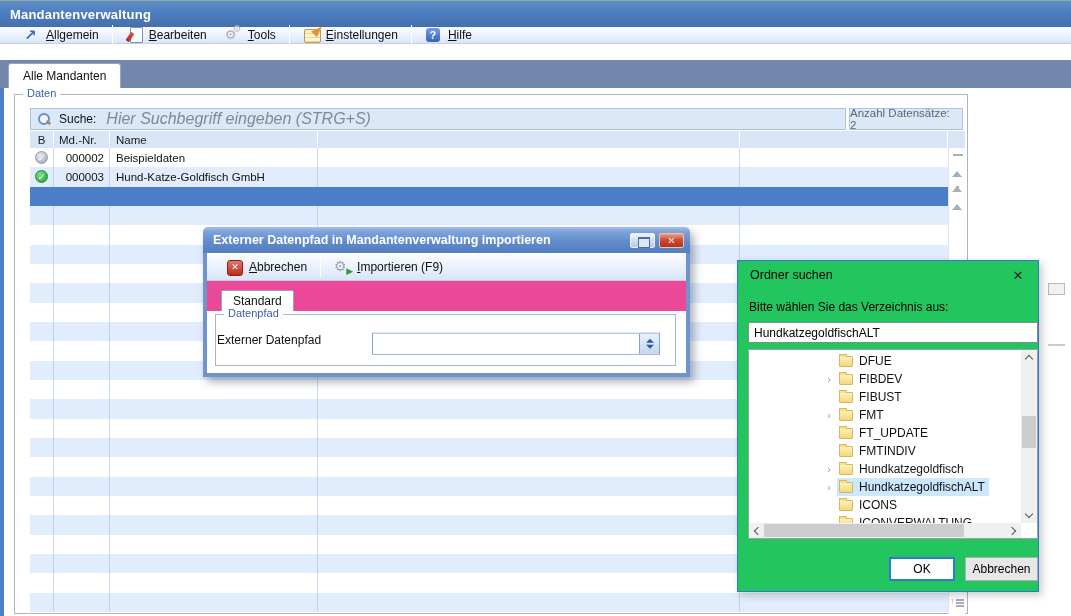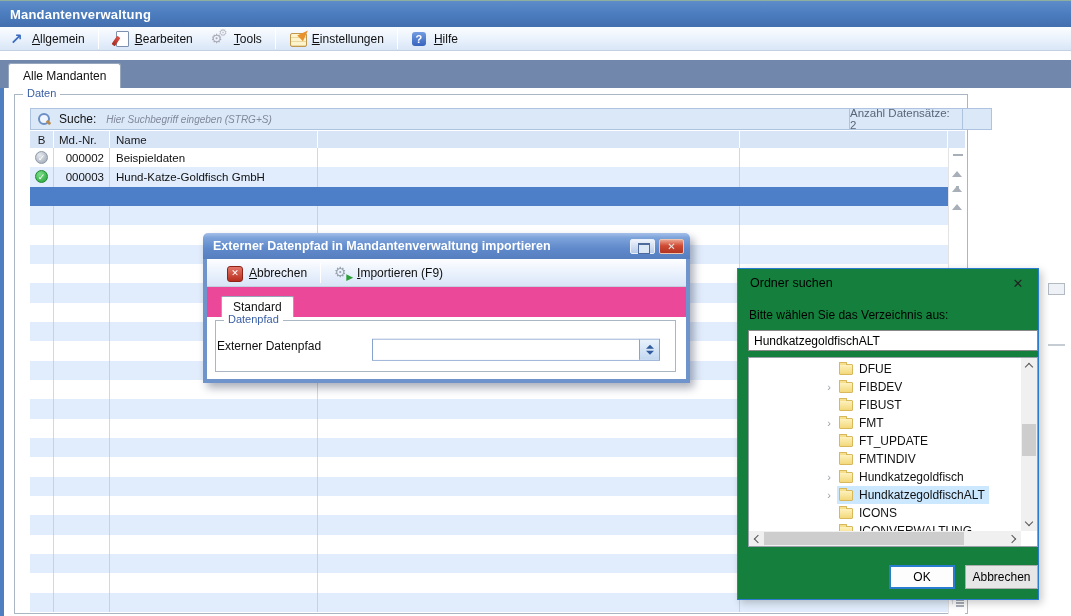--- a/index.html
+++ b/index.html
@@ -7,23 +7,23 @@
     font-family:"Liberation Sans","DejaVu Sans",sans-serif; font-size:12px; color:#111; }
   body { position:relative; background:#fff; }
   u { text-decoration:underline; }
 
   
   .titlebar { position:absolute; left:0; top:0; right:0; height:27px;
     background:linear-gradient(180deg,#5e8cc9 0%,#4a7bbd 55%,#446fae 100%);
     border-top:1px solid #8fae9c; display:flex; align-items:center; padding-left:10px; }
   .titlebar .t { color:#fff; font-weight:bold; font-size:13px; letter-spacing:.2px; }
 
-  .menubar { position:absolute; left:0; top:27px; right:0; height:24px;
+  .menubar { position:absolute; left:0; top:27px; right:0; height:17px;
     background:linear-gradient(180deg,#fbfdff 0%,#e9f1fc 55%,#d9e6f7 100%);
-    border-bottom:1px solid #c2d0e2; display:flex; align-items:center; }
+    border-bottom:1px solid #c2d0e2; display:flex; align-items:center; padding-left:14px; }
   .mi { display:flex; align-items:center; height:24px; padding:0 9px; cursor:default; border-radius:3px; }
   .mlbl { font-size:12px; color:#101010; }
   .msep { width:1px; height:20px; background:#b9c6d8; border-right:1px solid #fff; margin:0 4px; }
 
   .ticon { width:18px; height:16px; display:inline-block; position:relative; margin-right:5px; flex:none; }
   .ticon-arrow-ne::before { content:"\2197"; position:absolute; left:1px; top:-1px; color:#3a6cc0; font-weight:bold; font-size:15px; }
   .ticon-edit::before { content:""; position:absolute; left:4px; top:0; width:11px; height:14px; background:#fff; border:1px solid #7d90ad; border-radius:1px; }
   .ticon-edit::after { content:""; position:absolute; left:2px; top:5px; width:4px; height:10px; background:linear-gradient(180deg,#e0524a,#a42c20); transform:rotate(35deg); border-radius:1px; }
   .ticon-gears::before { content:"\2699"; position:absolute; left:0px; top:0px; font-size:13px; color:#a9a9b6; }
   .ticon-gears::after { content:"\2699"; position:absolute; left:8px; top:-4px; font-size:10px; color:#bcbcc8; }
@@ -45,28 +45,28 @@
   .content { position:absolute; left:0; top:88px; right:0; bottom:0; background:#fff; }
   .left-edge { position:absolute; left:0; top:0; bottom:0; width:4px; background:#4f7fc0; }
 
   
   .groupbox { position:absolute; border:1px solid #aab6c4; }
   .groupbox > .legend { position:absolute; left:8px; top:-8px; background:#fff; padding:0 4px; color:#3a5fa5; font-size:11px; }
   .gb-daten { left:14px; top:6px; width:954px; bottom:2px; }
   .gb-details { left:978px; top:6px; width:88px; bottom:2px; }
 
   
-  .searchrow { position:absolute; left:30px; top:20px; width:962px; height:22px; background:#dae8f8;
+  .searchrow { position:absolute; left:30px; top:20px; width:816px; height:22px; background:#dae8f8;
     border:1px solid #aec3e0; display:flex; align-items:center; padding:0 6px; }
   .mag { width:14px; height:14px; position:relative; margin-right:8px; flex:none; }
   .mag::before { content:""; position:absolute; left:1px; top:1px; width:8px; height:8px; border-radius:50%;
     border:2px solid #6b8fc4; background:#eef5fe; }
   .mag::after { content:""; position:absolute; left:9px; top:9px; width:5px; height:3px; background:#b98a4e; transform:rotate(45deg); border-radius:1px; }
   .searchrow .lab { font-size:12px; color:#101010; margin-right:10px; }
-  .searchrow input { flex:1; background:transparent; border:none; outline:none; font-style:italic; font-size:10px; color:#14532d; }
+  .searchrow input { flex:1; background:transparent; border:none; outline:none; font-style:italic; font-size:16px; color:#14532d; }
   .searchrow input::placeholder { color:#7f8locate; }
   .searchrow input::-webkit-input-placeholder { color:#80889a; font-style:italic; }
   .countbox { position:absolute; left:849px; top:20px; width:114px; height:22px; background:#dae8f8;
     border:1px solid #aec3e0; display:flex; align-items:center; justify-content:flex-end; padding-right:6px;
     color:#5a6678; font-size:11.5px; }
 
   
   .thead { position:absolute; left:30px; top:43px; width:935px; height:17px; background:#d7e5f7; display:flex; font-size:11.5px; color:#1a1a1a; }
   .th { border-right:1px solid #fff; display:flex; align-items:center; }
   .th.c0 { width:24px; justify-content:center; }
@@ -98,21 +98,21 @@
   .nav-stem::after { content:""; display:block; width:3px; height:4px; background:#a9afb8; margin:0 auto; }
   .sorticon { position:absolute; left:2px; bottom:6px; width:13px; height:10px; }
   .sorticon::before { content:""; position:absolute; right:0; top:1px; width:8px; height:8px;
     background:repeating-linear-gradient(180deg,#a9afb8 0 1.6px,transparent 1.6px 3.2px); }
   .sorticon::after { content:"\2191"; position:absolute; left:-1px; top:-2px; font-size:9px; color:#a9afb8; }
 
   .clip-a { position:absolute; left:1048px; top:195px; width:17px; height:12px; border:1px solid #b2bac4; background:#eef2f7; }
   .clip-b { position:absolute; left:1048px; top:256px; width:17px; height:2px; background:#c6ccd4; }
 
   
-  .dlg1 { position:absolute; left:203px; top:233px; width:487px; height:150px; z-index:5;
+  .dlg1 { position:absolute; left:203px; top:227px; width:487px; height:150px; z-index:5;
     box-shadow:4px 5px 9px rgba(20,30,60,.35); border-radius:5px 5px 2px 2px; }
   .dlg1-titlebar { height:26px; border-radius:5px 5px 0 0;
     background:linear-gradient(180deg,#a5c0e8 0%,#7da3da 18%,#5f89ca 60%,#567fc0 100%);
     display:flex; align-items:center; padding:0 6px 0 10px; }
   .dlg1-titlebar .t { color:#fff; font-weight:bold; font-size:12.5px; flex:1; white-space:nowrap; overflow:hidden; }
   .winbtn { width:25px; height:15px; border-radius:2px; margin-left:4px; position:relative; flex:none; }
   .btn-min { background:linear-gradient(180deg,#eef3fb,#b6cae8); border:1px solid #e9f0fa; }
   .btn-min::before { content:""; position:absolute; left:7px; top:3px; width:10px; height:8px; border:1px solid #4f6b9b; border-top:2.5px solid #4f6b9b; background:#dde8f6; }
   .btn-close { background:linear-gradient(180deg,#eba18d,#cf4a33 45%,#b03422); border:1px solid #efc4ae; }
   .btn-close::before { content:"\2715"; position:absolute; left:0; right:0; top:0; bottom:0; color:#e8e8e8; font-size:10px; font-weight:bold; text-align:center; line-height:14px; }
@@ -130,22 +130,22 @@
   .dlg1-fieldrow .flab { width:155px; font-size:12px; color:#101010; }
   .pathwrap { display:flex; width:288px; height:22px; border:1px solid #87a4cf; background:#fff; }
   .pathwrap input { flex:1; border:none; outline:none; font-size:12px; padding:0 4px; background:#fff; }
   .spin { width:20px; flex:none; background:linear-gradient(180deg,#e9f2fc,#c2d8f0); border-left:1px solid #87a4cf;
     display:flex; flex-direction:column; align-items:center; justify-content:center; gap:2px; }
   .spin i { display:block; width:0; height:0; border-left:4px solid transparent; border-right:4px solid transparent; }
   .spin .su { border-bottom:4px solid #2f5a9e; }
   .spin .sd { border-top:4px solid #2f5a9e; }
 
   
-  .dlg2 { position:absolute; left:737px; top:260px; width:302px; height:332px; background:#15803d;
-    border:1px solid #2a7cd0; z-index:6; box-shadow:3px 3px 8px rgba(0,0,0,.22);margin-top:8px; }
+  .dlg2 { position:absolute; left:737px; top:260px; width:302px; height:332px; background:#22c55e;
+    border:1px solid #2a7cd0; z-index:6; box-shadow:3px 3px 8px rgba(0,0,0,.22); }
   .dlg2-title { position:absolute; left:12px; top:7px; font-size:12.5px; color:#000; }
   .dlg2-close { position:absolute; right:9px; top:4px; width:22px; height:22px; text-align:center; line-height:22px; font-size:13px; color:#222; }
   .dlg2-prompt { position:absolute; left:11px; top:39px; font-size:12px; color:#000; }
   .dlg2-input { position:absolute; left:10px; top:61px; width:290px; height:21px; border:1px solid #8a8a8a; background:#fff;
     font-size:12px; padding:0 5px; outline:none; font-family:inherit; }
   .tree { position:absolute; left:10px; top:88px; width:290px; height:190px; border:1px solid #9aa0a8; background:#fff; }
   .tree-items { position:absolute; left:0; top:2px; right:17px; bottom:15px; overflow:hidden; }
   .ti { height:18px; display:flex; align-items:center; padding-left:72px; font-size:12px; white-space:nowrap; }
   .exp { width:16px; flex:none; color:#9aa0a8; font-size:11px; text-align:center; }
   .hl { display:flex; align-items:center; height:100%; padding:0 4px 0 2px; }

